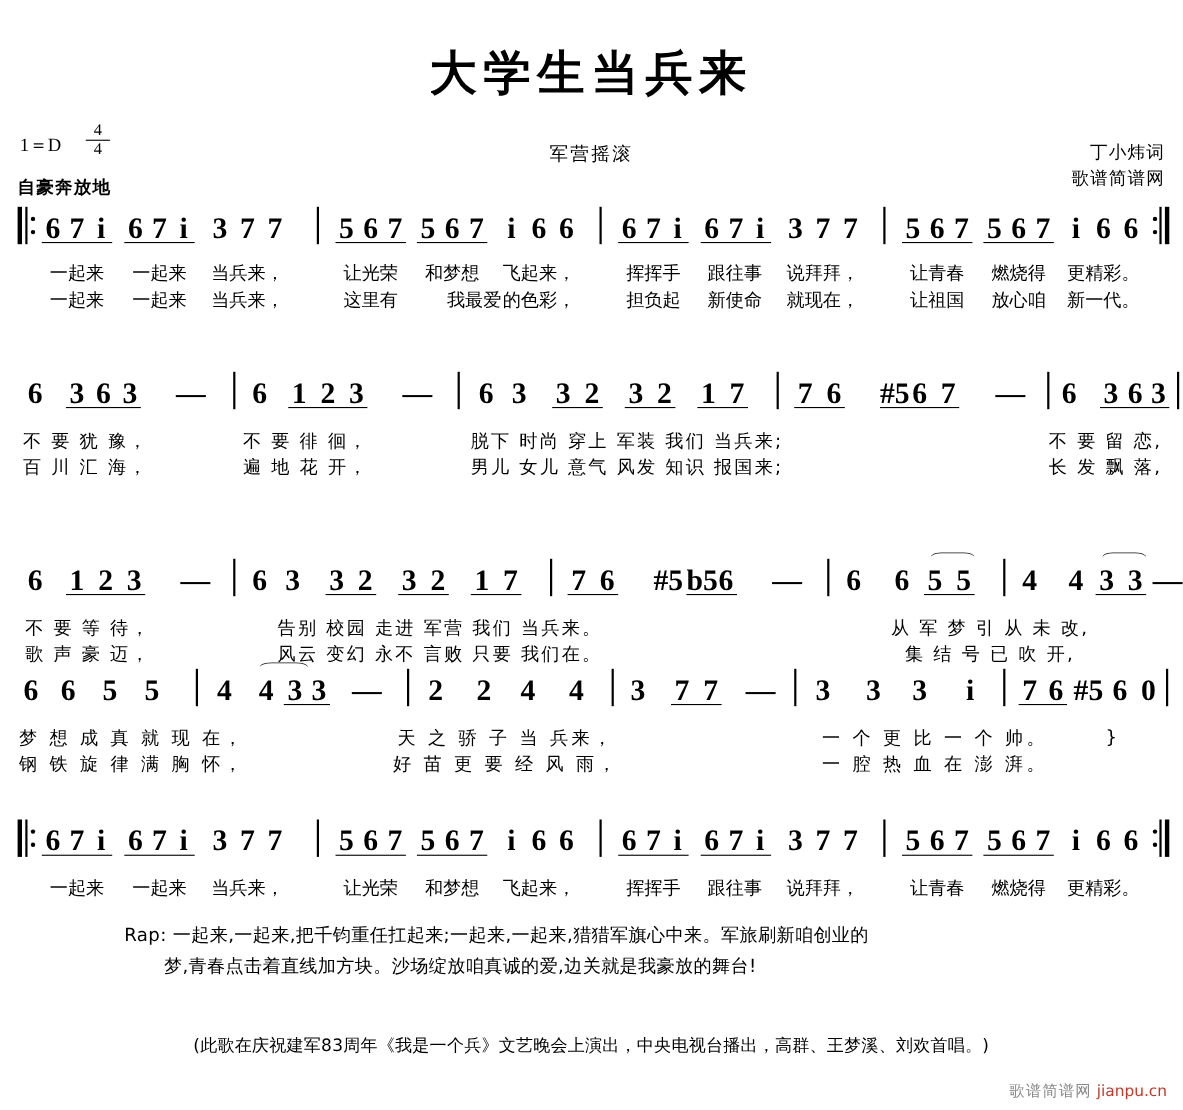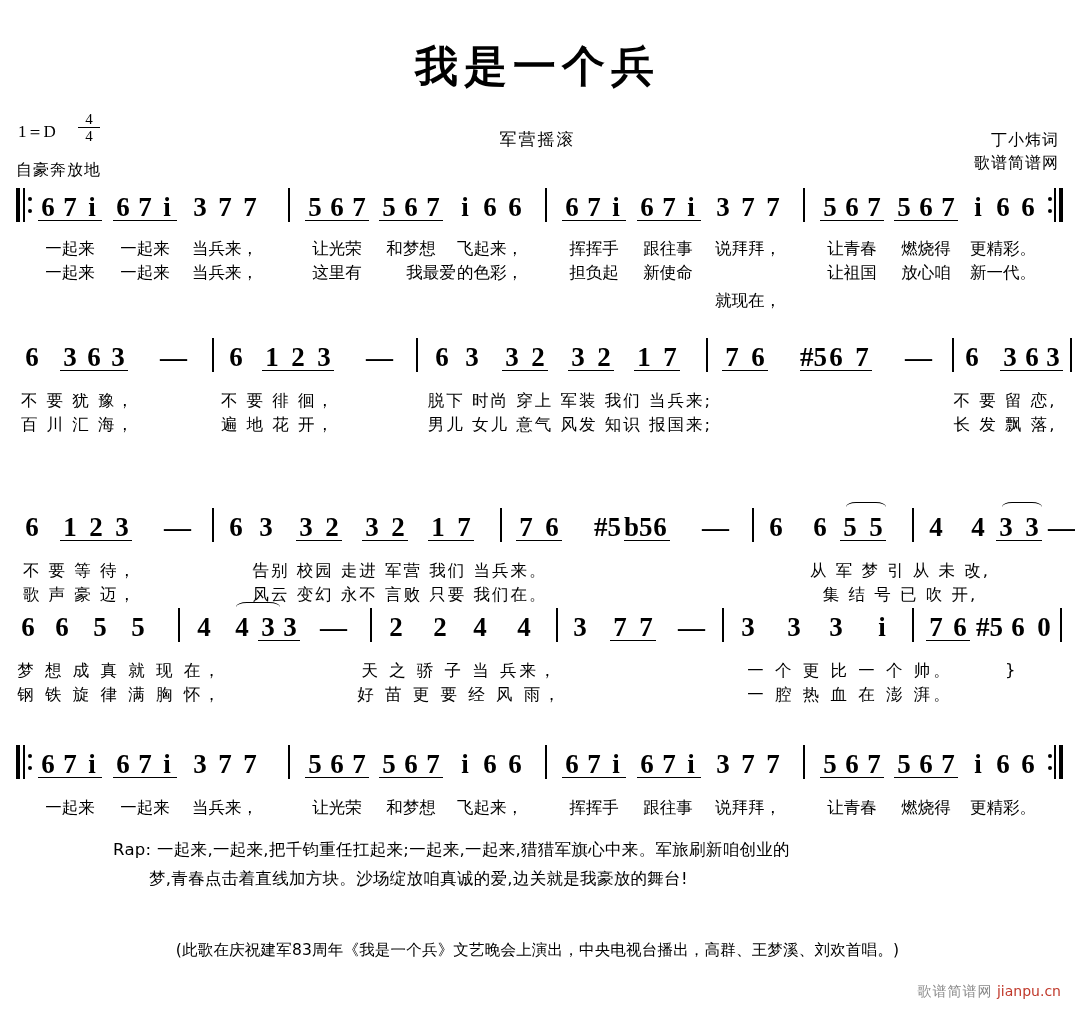--- a/index.html
+++ b/index.html
@@ -8,21 +8,21 @@
 
   
   .title{
     position:absolute;top:38px;left:0;width:1075px;text-align:center;
     font-family:"DejaVu Serif",serif;font-weight:bold;font-size:43px;letter-spacing:6px;
   }
   .key{position:absolute;left:18px;top:120px;font-size:17px;font-family:"Liberation Serif",serif;}
   .meter{position:absolute;left:78px;top:112px;font-size:15px;line-height:1.0;text-align:center;width:22px;}
   .meter .num{display:block;border-bottom:1.4px solid #000;padding-bottom:0px;}
   .meter .den{display:block;padding-top:1px;}
-  .tempo{position:absolute;left:16px;top:160px;font-size:16px;letter-spacing:1px;}
+  .tempo{position:absolute;left:16px;top:160px;font-size:16px;letter-spacing:1px;font-weight:bold;}
   .style{position:absolute;left:0;top:128px;width:1075px;text-align:center;font-size:17px;letter-spacing:2px;}
   .credits{position:absolute;right:16px;top:128px;text-align:right;font-size:16px;line-height:1.45;letter-spacing:1px;}
 
   
   .sys{position:absolute;left:0;width:1075px;}
   .notes{position:relative;height:46px;}
   .notecell{
     position:absolute;font-family:"Liberation Serif",serif;font-size:27px;
     font-weight:bold;text-align:center;white-space:nowrap;
   }
@@ -54,21 +54,21 @@
        font-size:15.5px;font-family:"DejaVu Sans",sans-serif;letter-spacing:0.2px;}
   .wm{position:absolute;right:14px;bottom:8px;font-size:14px;font-family:"DejaVu Sans",sans-serif;}
   .wm .cn{color:#8a8a8a;letter-spacing:1px;font-family:Liberation Serif, serif;}
   .wm .en{color:#c0392b;}
 </style>
 </head>
 <body>
 
 <div class="sheet">
 
-  <div class="title">我是一个兵</div>
+  <div class="title">大学生当兵来</div>
   <div class="key">1＝D</div>
   <div class="meter">
     <span class="num">4</span>
     <span class="den">4</span>
   </div>
   <div class="tempo">自豪奔放地</div>
   <div class="style">军营摇滚</div>
   <div class="credits">
     <div>丁小炜词</div>
     <div>歌谱简谱网</div>
@@ -164,21 +164,21 @@
     </div>
     <div class="lyr">
       <span style="left:70px;">一起来</span>
       <span style="left:145px;">一起来</span>
       <span style="left:225px;">当兵来，</span>
       <span style="left:337px;">这里有</span>
       <span style="left:431px;">我最爱</span>
       <span style="left:490px;">的色彩，</span>
       <span style="left:594px;">担负起</span>
       <span style="left:668px;">新使命</span>
-      <span style="left:748px;margin-top:28px;">就现在，</span>
+      <span style="left:748px;">就现在，</span>
       <span style="left:852px;">让祖国</span>
       <span style="left:926px;">放心咱</span>
       <span style="left:1003px;">新一代。</span>
     </div>
   </div>
 
   <div class="sys" style="top:338px;">
     <div class="notes">
       <div class="notecell" style="left:22px;top:4px;width:20px;">6</div>
       <div class="notecell" style="left:60px;top:4px;width:20px;">3</div>

